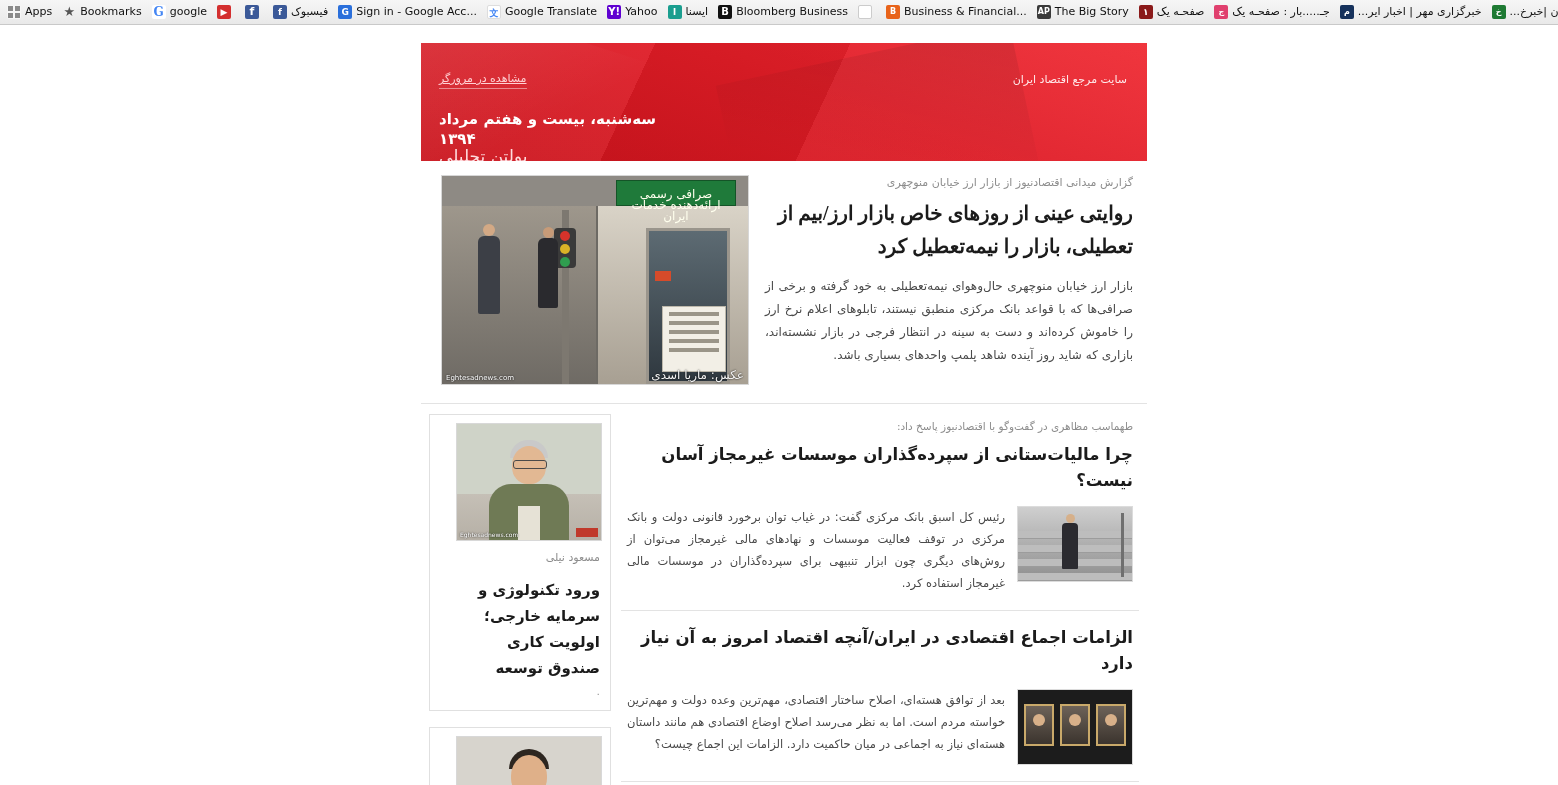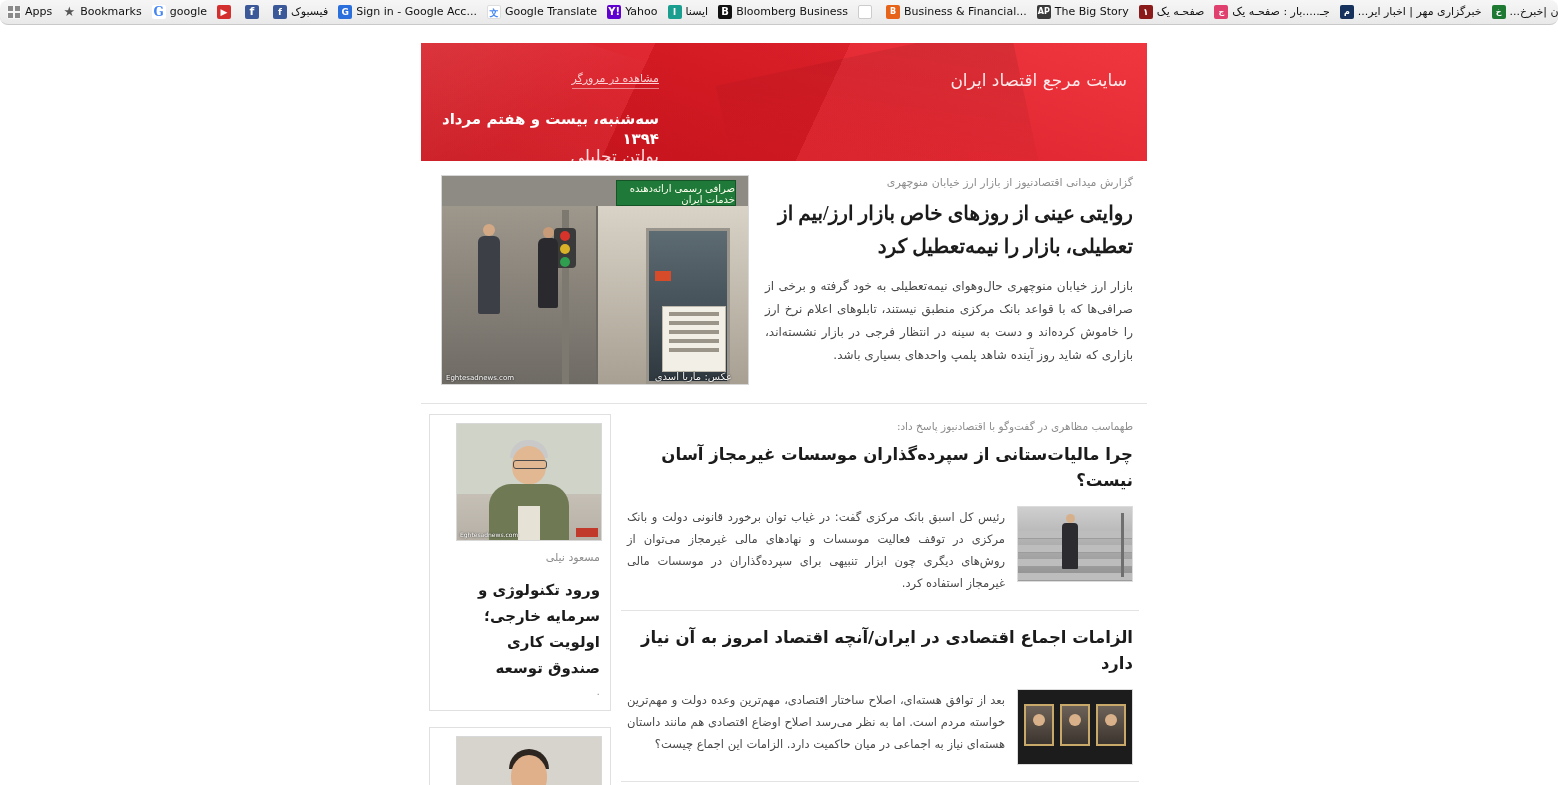--- a/index.html
+++ b/index.html
@@ -26,21 +26,20 @@
     display: flex;
     flex-direction: row;
     align-items: center;
     direction: ltr;
     box-sizing: border-box;
     padding: 0 2px;
     font-size: 11px;
     color: #222;
     white-space: nowrap;
     overflow: hidden;
-    border-radius: 8px;
   }
   .bm {
     display: flex;
     align-items: center;
     gap: 4px;
     padding: 2px 5px;
     height: 20px;
     box-sizing: border-box;
     cursor: default;
     flex: 0 0 auto;
@@ -148,32 +147,32 @@
   }
   .logo-main {
     font-family: "DejaVu Sans", sans-serif;
     font-size: 37px;
     font-weight: bold;
     letter-spacing: -1px;
     line-height: 44px;
     color: #ffffff;
   }
   .logo-sub {
-    font-size: 17px;
+    font-size: 11px;
     color: #ffe9ea;
     line-height: 18px;
     margin-top: 2px;
     text-align: left;
   }
   .head-left {
     position: absolute;
     left: 18px;
     top: 24px;
     width: 220px;
-    text-align: right;
+    text-align: left;
     color: #ffd9dc;
     z-index: 3;
   }
   .head-browser-link {
     font-size: 11px;
     color: #ffd0d3;
     border-bottom: 1px solid rgba(255,255,255,0.45);
     display: inline-block;
     padding-bottom: 2px;
     line-height: 14px;
@@ -250,22 +249,22 @@
     border: 1px solid #d7d7d7;
     box-sizing: border-box;
   }
 
   
   .ph1 { background: linear-gradient(#cfc9bd, #b5ada1); }
   .ph1 .sky { position:absolute; left:0; top:0; width:100%; height:30px; background:#8e8a84; }
   .ph1 .sign {
     position: absolute; right: 12px; top: 4px; width: 120px; height: 26px;
     background: #1f7a3a; border: 1px solid #145427;
-    color: #ffe; font-size: 10px; line-height: 11px; 
-    padding-top: 2px; box-sizing: border-box;
+    color: #ffe; font-size: 12px; line-height: 11px; text-align: center;
+    padding-top: 8px; box-sizing: border-box;
   }
   .ph1 .shopfront {
     position: absolute; right: 0; top: 30px; width: 150px; height: 180px;
     background: linear-gradient(#d9d3c7, #a79f92);
     border-left: 2px solid #6d6a64;
   }
   .ph1 .door {
     position: absolute; right: 18px; top: 52px; width: 78px; height: 150px;
     background: linear-gradient(#5d6b73, #2f383f);
     border: 3px solid #9a958c;
@@ -301,22 +300,22 @@
   .ph1 .pole {
     position: absolute; left: 120px; top: 34px; width: 7px; height: 176px; background: #7d7870;
   }
   .ph1 .lights {
     position: absolute; left: 112px; top: 52px; width: 22px; height: 40px; background:#3a3a3a; border-radius:4px;
   }
   .ph1 .lights b { display:block; width:10px; height:10px; margin:3px auto; border-radius:50%; background:#d6332b; }
   .ph1 .lights b:nth-child(2){ background:#d9b227; }
   .ph1 .lights b:nth-child(3){ background:#2f9e4f; }
   .ph1 .credit {
-    position: absolute; right: 16px; bottom: 2px;
-    font-size: 10px; color: #f3f3f3; direction: rtl;
+    position: absolute; right: 4px; bottom: 2px;
+    font-size: 12px; color: #f3f3f3; direction: rtl;
     text-shadow: 0 0 2px #000;
     text-align: right;
   }
   .ph1 .wm {
     position: absolute; left: 4px; bottom: 2px;
     font-size: 7px; color: #ffffff; direction: ltr;
     text-shadow: 0 0 2px #000;
   }
 
   

